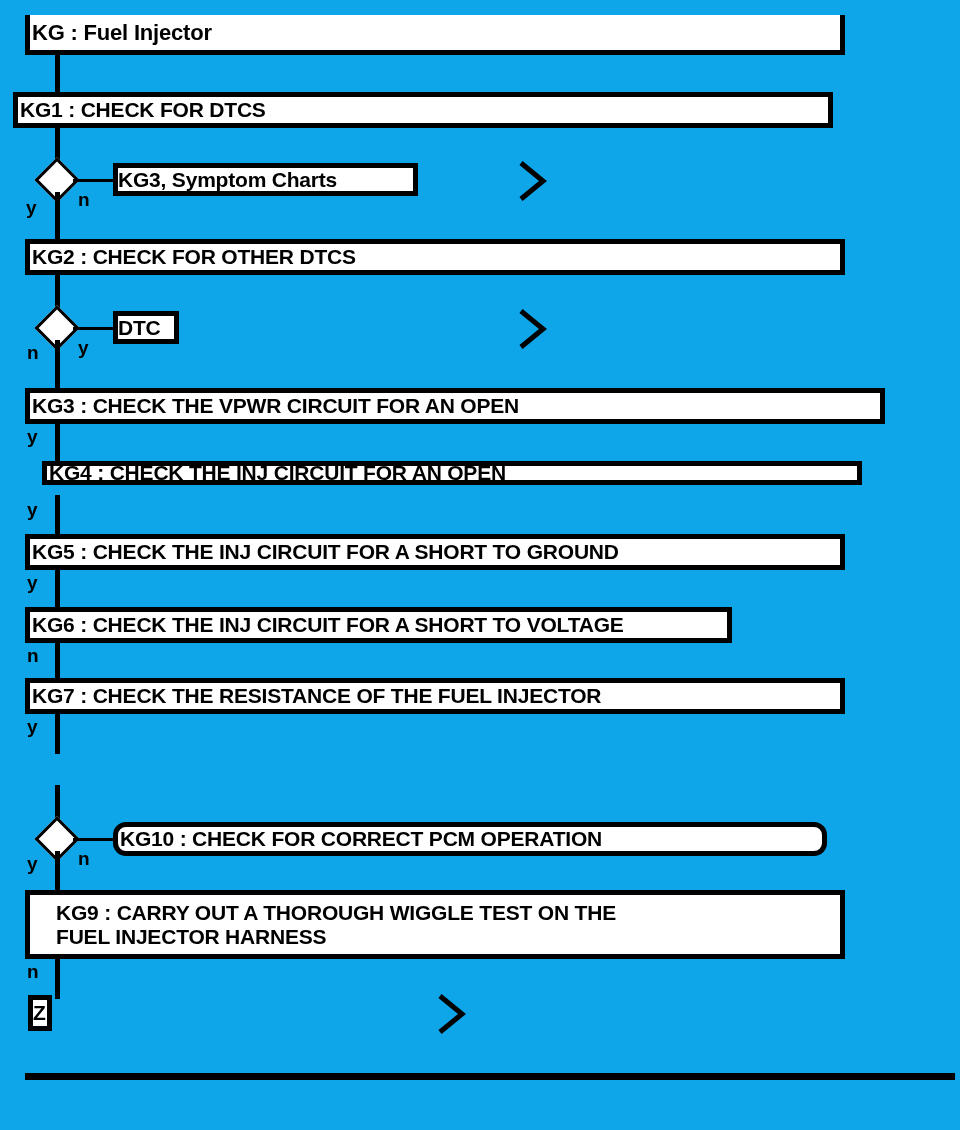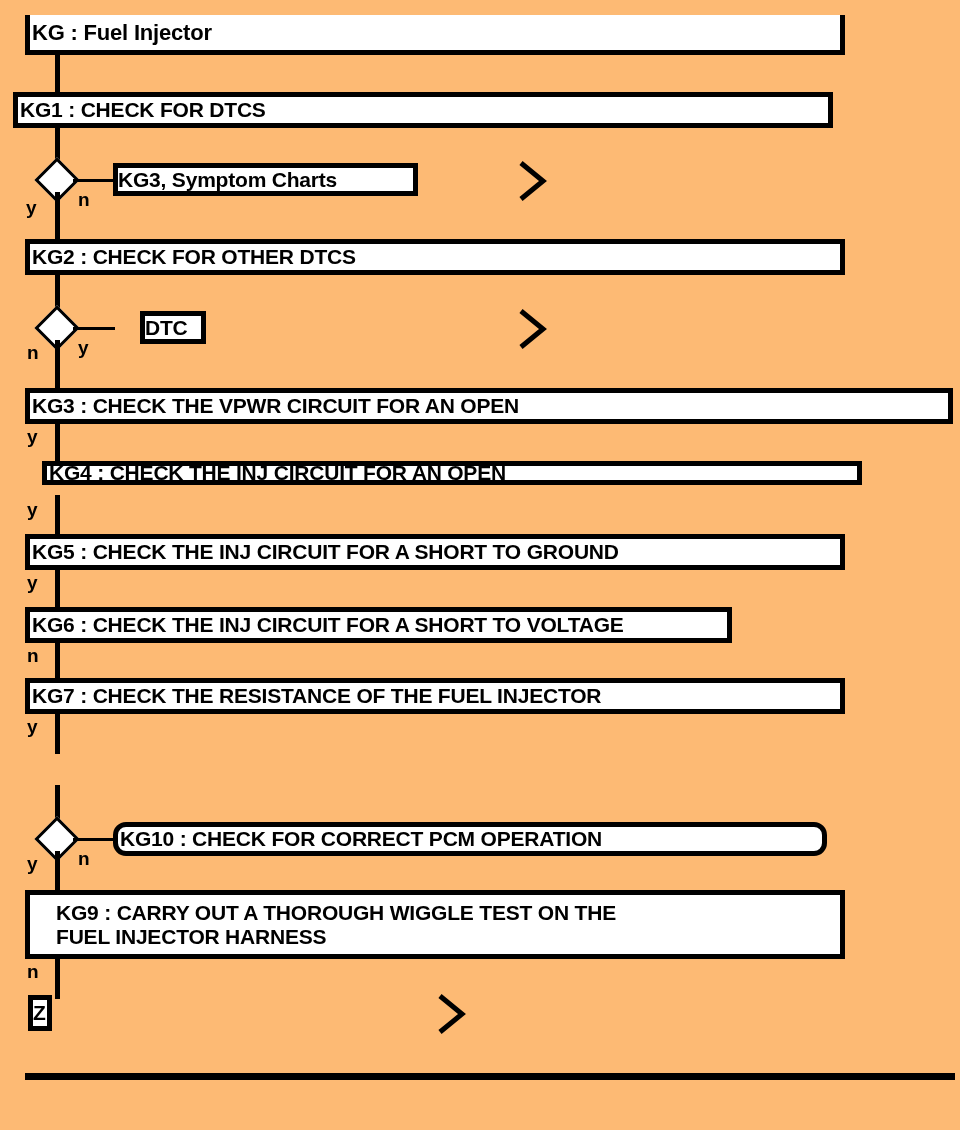--- a/index.html
+++ b/index.html
@@ -4,21 +4,21 @@
 <style>
   html, body {
     margin: 0;
     padding: 0;
     background: #ffffff;
   }
   #canvas {
     position: relative;
     width: 960px;
     height: 1130px;
-    background: #fdba74;
+    background: #0ea5e9;
     font-family: "Liberation Sans", sans-serif;
     overflow: hidden;
   }
 
   
   .vline {
     position: absolute;
     background: #000000;
     width: 5px;
   }
@@ -152,34 +152,34 @@
   <div class="vline" style="left:55px; top:192px; height:50px;"></div>
 
   <div class="box" style="left:25px; top:239px; width:820px; height:36px;">
     <span class="box-text">KG2 : CHECK FOR OTHER DTCS</span>
   </div>
 
   <div class="vline" style="left:55px; top:273px; height:42px;"></div>
 
   <div class="diamond" style="left:41px; top:312px;"></div>
   <div class="hline" style="left:73px; top:327px; width:42px;"></div>
-  <div class="ref-box" style="left:113px; top:311px; width:66px; height:33px;margin-left:27px;">
+  <div class="ref-box" style="left:113px; top:311px; width:66px; height:33px;">
     <span class="box-text">DTC</span>
   </div>
   <div class="chevron" style="left:516px; top:308px;">
     <svg width="38" height="42" viewBox="0 0 38 42">
       <polyline points="5,3 27,21 5,39" fill="none" stroke="#000000" stroke-width="5"></polyline>
     </svg>
   </div>
   <div class="branch-label" style="left:27px; top:343px;">n</div>
   <div class="branch-label" style="left:78px; top:338px;">y</div>
 
   <div class="vline" style="left:55px; top:340px; height:50px;"></div>
 
-  <div class="box" style="left:25px; top:388px; width:928px; height:36px;">
+  <div class="box" style="left:25px; top:388px; width:860px; height:36px;">
     <span class="box-text">KG3 : CHECK THE VPWR CIRCUIT FOR AN OPEN</span>
   </div>
   <div class="vline" style="left:55px; top:422px; height:42px;"></div>
   <div class="branch-label" style="left:27px; top:427px;">y</div>
 
   <div class="box" style="left:42px; top:461px; width:820px; height:24px;">
     <span class="box-text">KG4 : CHECK THE INJ CIRCUIT FOR AN OPEN</span>
   </div>
   <div class="vline" style="left:55px; top:495px; height:42px;"></div>
   <div class="branch-label" style="left:27px; top:500px;">y</div>

